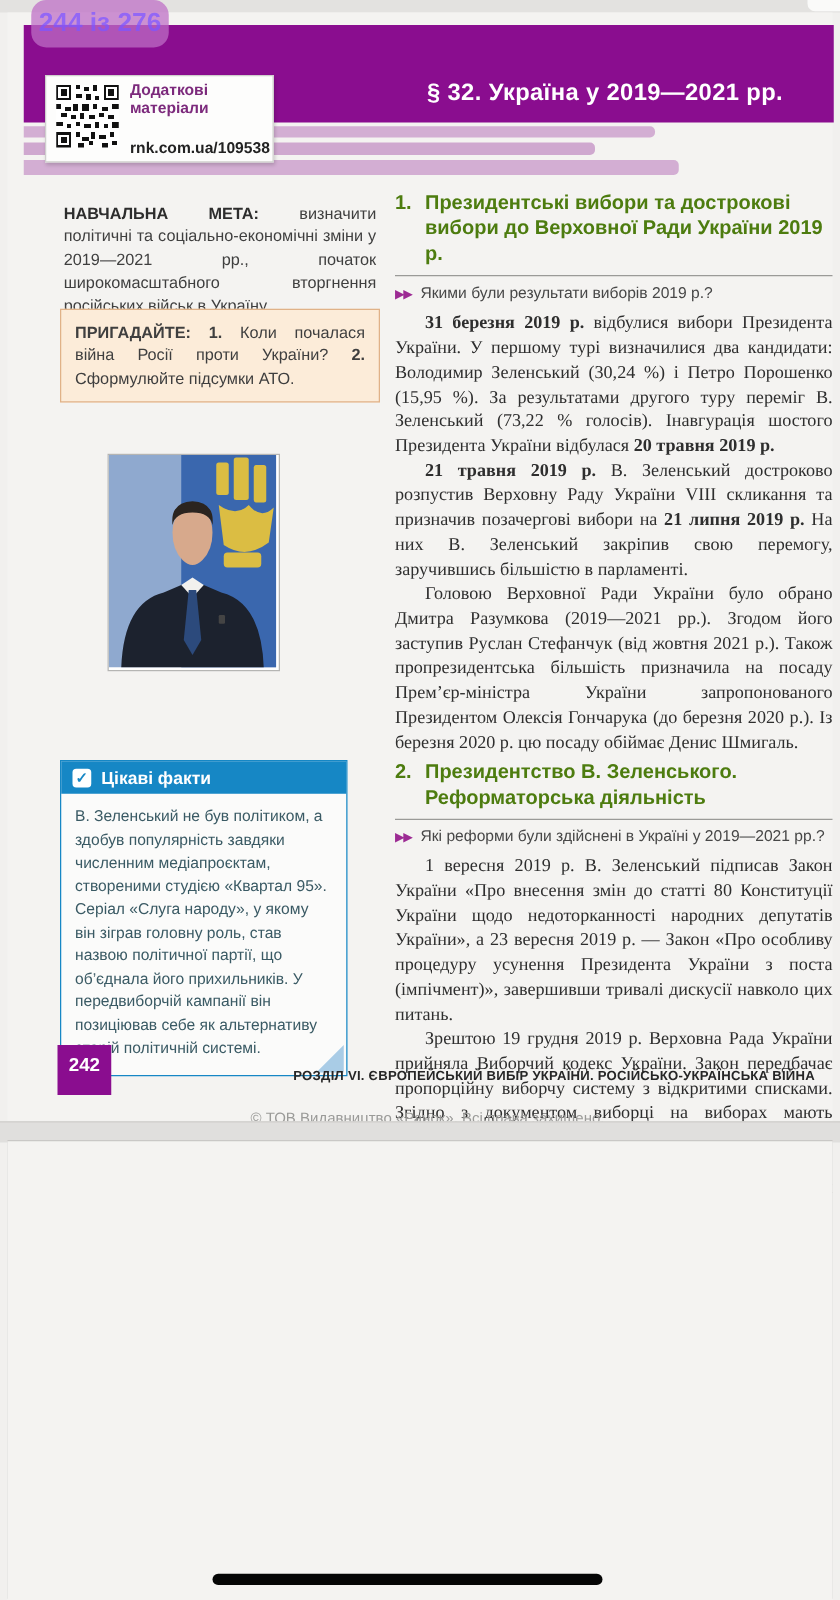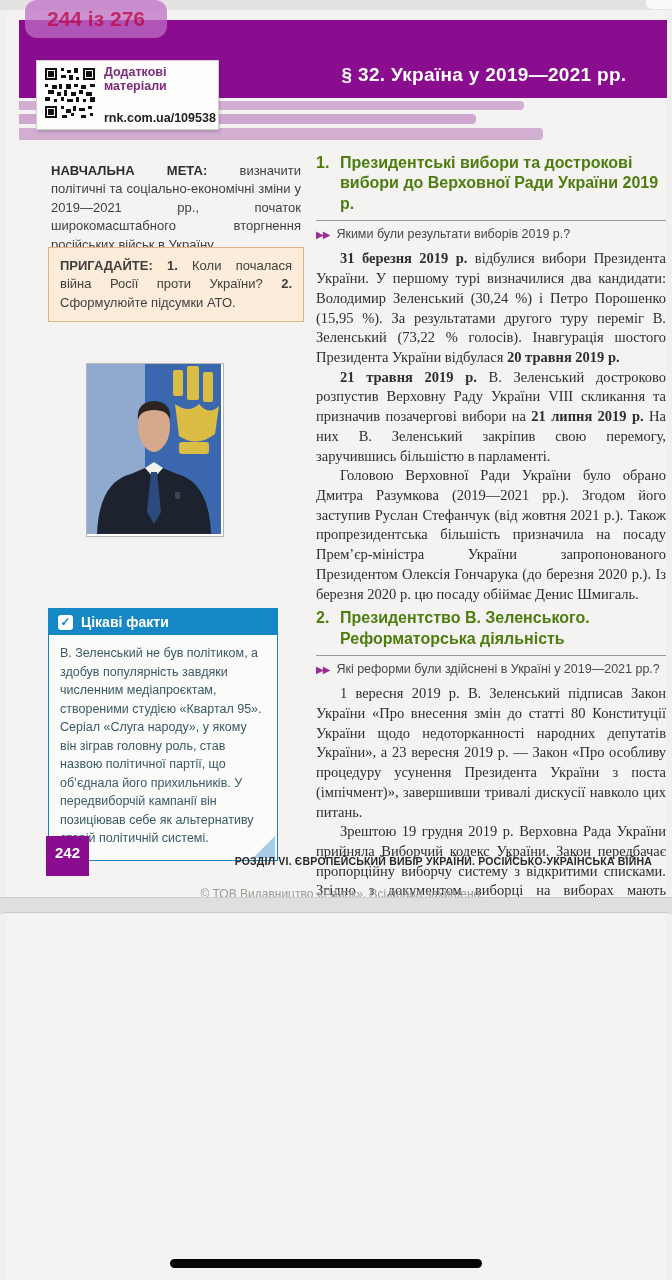--- a/index.html
+++ b/index.html
@@ -18,21 +18,21 @@
 
   
   .band{position:absolute;left:13px;top:10px;width:648px;height:78px;background:#8a0d8f;}
   .band-title{position:absolute;left:300px;right:18px;top:44px;text-align:center;color:#ffffff;font-weight:bold;font-size:19px;letter-spacing:.3px;white-space:nowrap;}
   .stripe{position:absolute;left:13px;background:#d3aed3;border-radius:0 4px 4px 0;}
   .stripe.s1{top:91px;width:505px;height:9px;}
   .stripe.s2{top:104px;width:457px;height:10px;background:#cfa8cf;}
   .stripe.s3{top:118px;width:524px;height:12px;}
 
   
-  .pagebadge{position:absolute;left:25px;top:0;width:142px;height:38px;background:rgba(190,110,198,.8);border-radius:12px;display:flex;align-items:center;justify-content:center;font-size:21px;font-weight:bold;color:#be185d;opacity:.92;z-index:30;}
+  .pagebadge{position:absolute;left:25px;top:0;width:110px;height:38px;background:rgba(190,110,198,.8);border-radius:12px;display:flex;align-items:center;justify-content:center;font-size:21px;font-weight:bold;color:#8b5cf6;opacity:.92;z-index:30;}
 
   
   .qrcard{position:absolute;left:30px;top:50px;width:183px;height:70px;background:#fdfdfc;border:1px solid #cfcfcd;box-shadow:1px 2px 3px rgba(0,0,0,.18);display:flex;align-items:center;gap:9px;padding:6px 8px;box-sizing:border-box;z-index:20;}
   .qrcard .txt{display:flex;flex-direction:column;gap:18px;}
   .qr-label{font-size:12.5px;font-weight:bold;color:#7c2a7c;line-height:1.15;}
   .qr-url{font-size:12.5px;font-weight:bold;color:#222;}
 
   
   .leftcol{position:absolute;left:45px;width:250px;}
   .goal{top:152px;font-size:13px;line-height:1.42;color:#3f3f3f;text-align:justify;}

